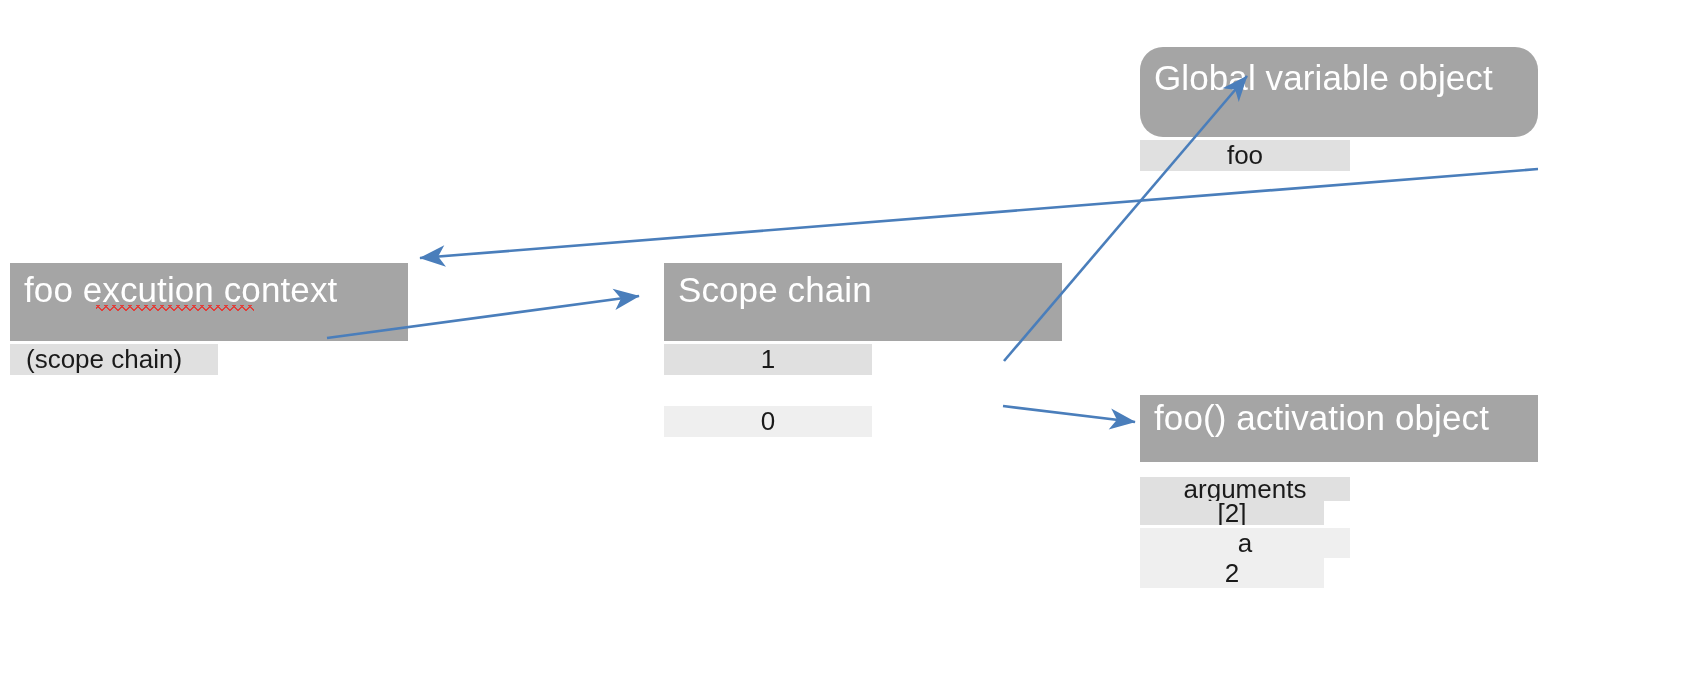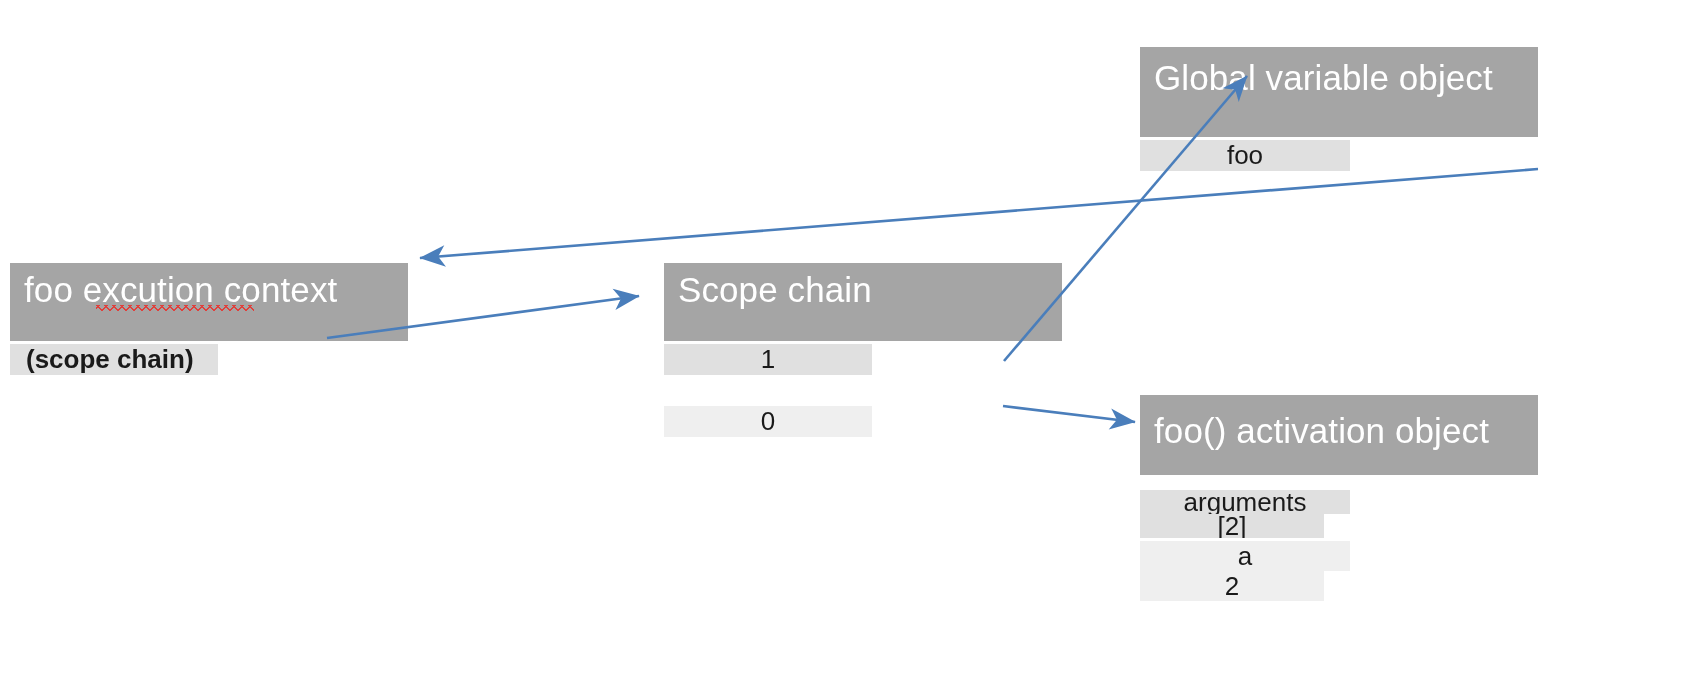--- a/index.html
+++ b/index.html
@@ -79,35 +79,35 @@
     overflow: visible;
     pointer-events: none;
   }
 </style>
 </head>
 <body>
 
 <div id="canvas">
 
   <div class="table-box" style="left:1140px; top:47px; width:398px;">
-    <div class="tbl-header" style="height:63px; padding-top:13px;">Global variable object</div>
+    <div class="tbl-header" style="height:63px; padding-top:13px;border-radius:23px;">Global variable object</div>
     <div class="row-gap"></div>
     <div class="tbl-row alt0" style="height:58px;">
       <div class="cell" style="width:210px;">foo</div>
       <div class="gap-x"></div>
       <div class="cell" style="width:184px;"></div>
     </div>
   </div>
 
   <div class="table-box" style="left:10px; top:263px; width:398px;">
     <div class="tbl-header spellerr" style="height:55px; padding-top:9px;">foo excution context</div>
     <div class="squiggle" style="left:86px; top:42px; width:158px;"></div>
     <div class="row-gap"></div>
     <div class="tbl-row alt0" style="height:61px;">
-      <div class="cell left" style="width:208px;font-weight:bold;">(scope chain)</div>
+      <div class="cell left" style="width:208px;">(scope chain)</div>
       <div class="gap-x"></div>
       <div class="cell" style="width:186px;"></div>
     </div>
   </div>
 
   <div class="table-box" style="left:664px; top:263px; width:398px;">
     <div class="tbl-header" style="height:55px; padding-top:9px;">Scope chain</div>
     <div class="row-gap"></div>
     <div class="tbl-row alt0" style="height:59px;">
       <div class="cell" style="width:208px;">1</div>
@@ -116,21 +116,21 @@
     </div>
     <div class="row-gap"></div>
     <div class="tbl-row alt1" style="height:59px;">
       <div class="cell" style="width:208px;">0</div>
       <div class="gap-x"></div>
       <div class="cell" style="width:186px;"></div>
     </div>
   </div>
 
   <div class="table-box" style="left:1140px; top:395px; width:398px;">
-    <div class="tbl-header" style="height:48px; padding-top:18px;">foo() activation object</div>
+    <div class="tbl-header" style="height:48px; padding-top:5px;">foo() activation object</div>
     <div class="row-gap"></div>
     <div class="tbl-row alt0" style="height:60px;">
       <div class="cell" style="width:210px;margin-top:12px;">arguments</div>
       <div class="gap-x"></div>
       <div class="cell" style="width:184px;">[2]</div>
     </div>
     <div class="row-gap"></div>
     <div class="tbl-row alt1" style="height:60px;">
       <div class="cell" style="width:210px;">a</div>
       <div class="gap-x"></div>

